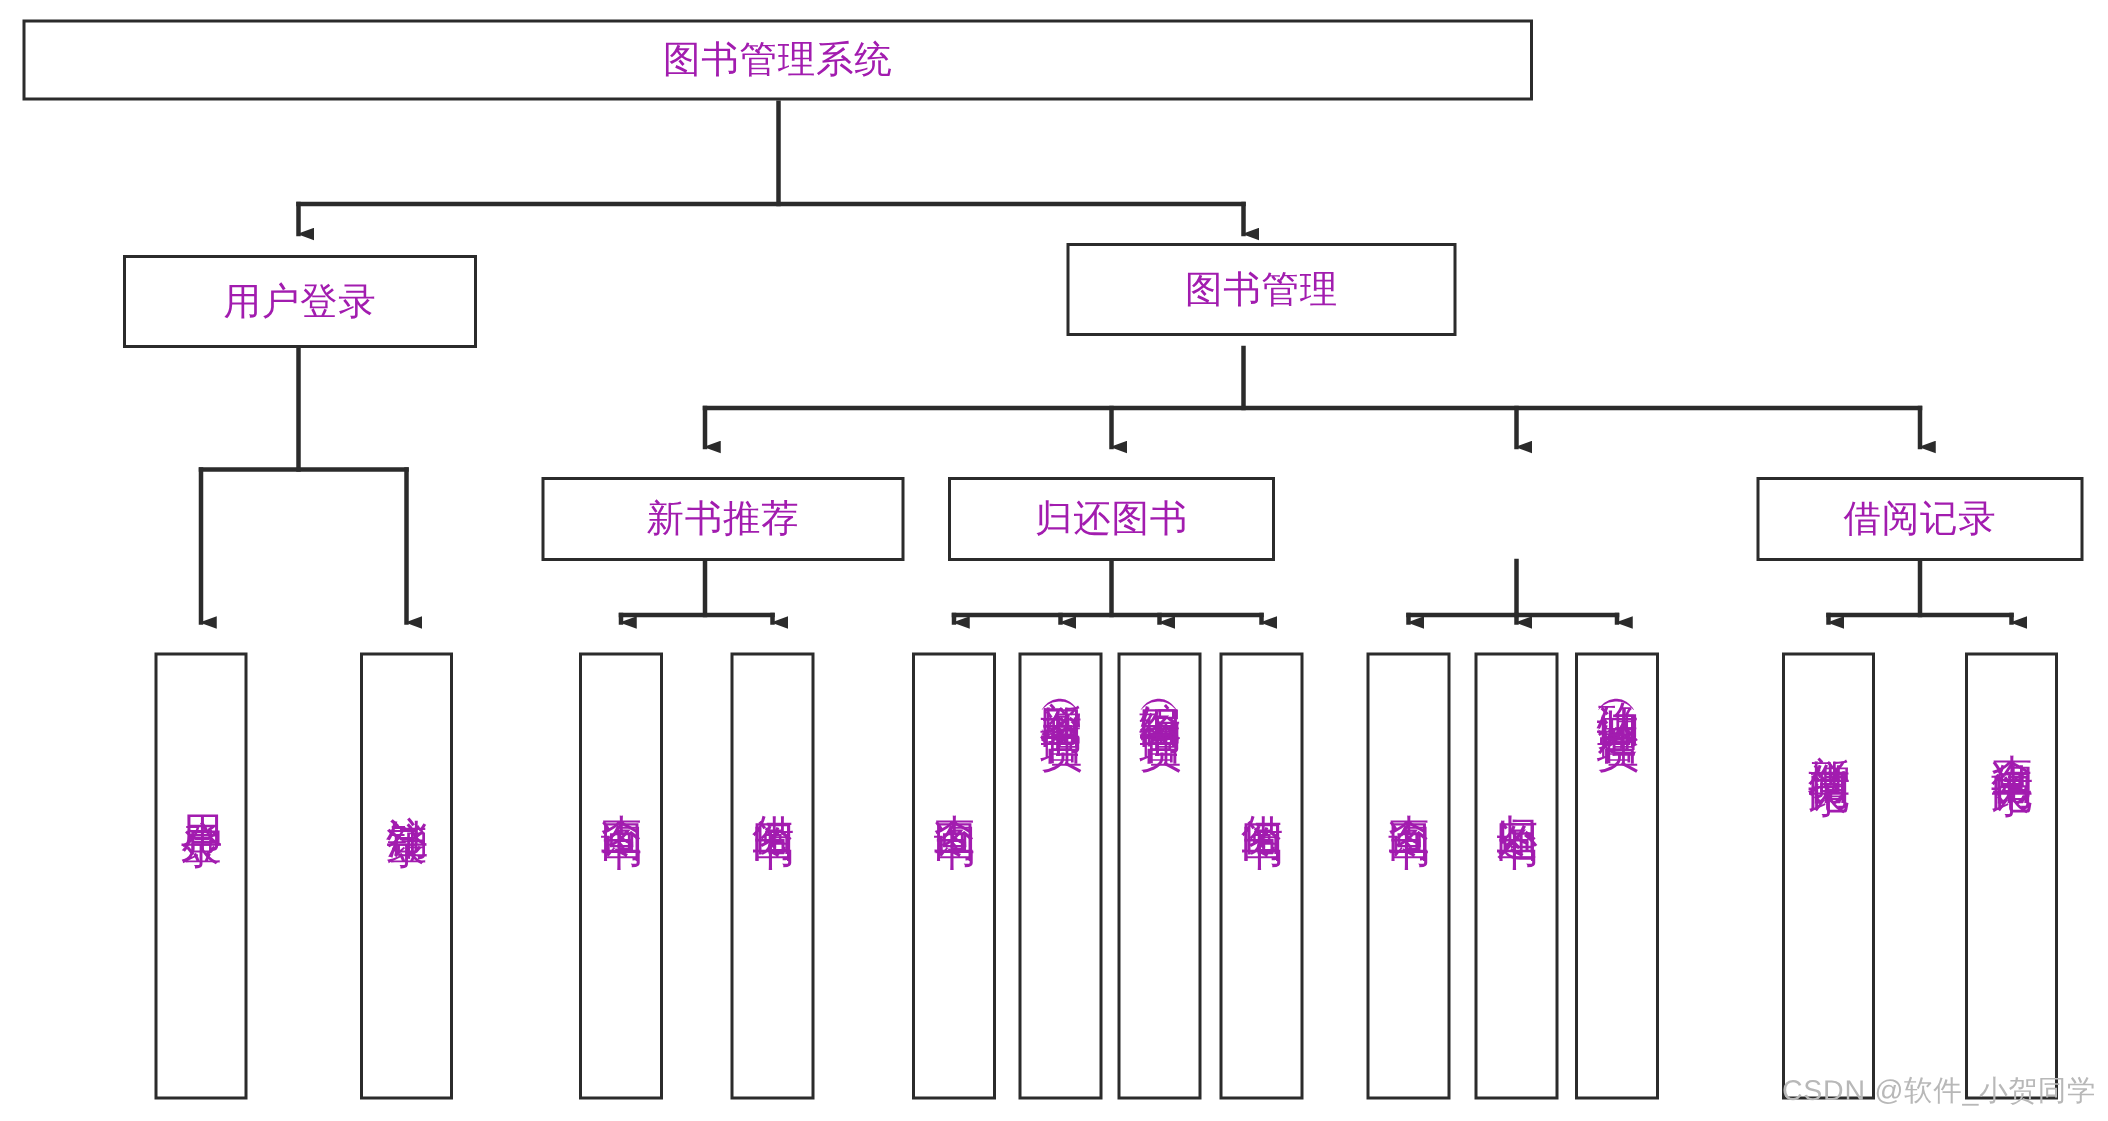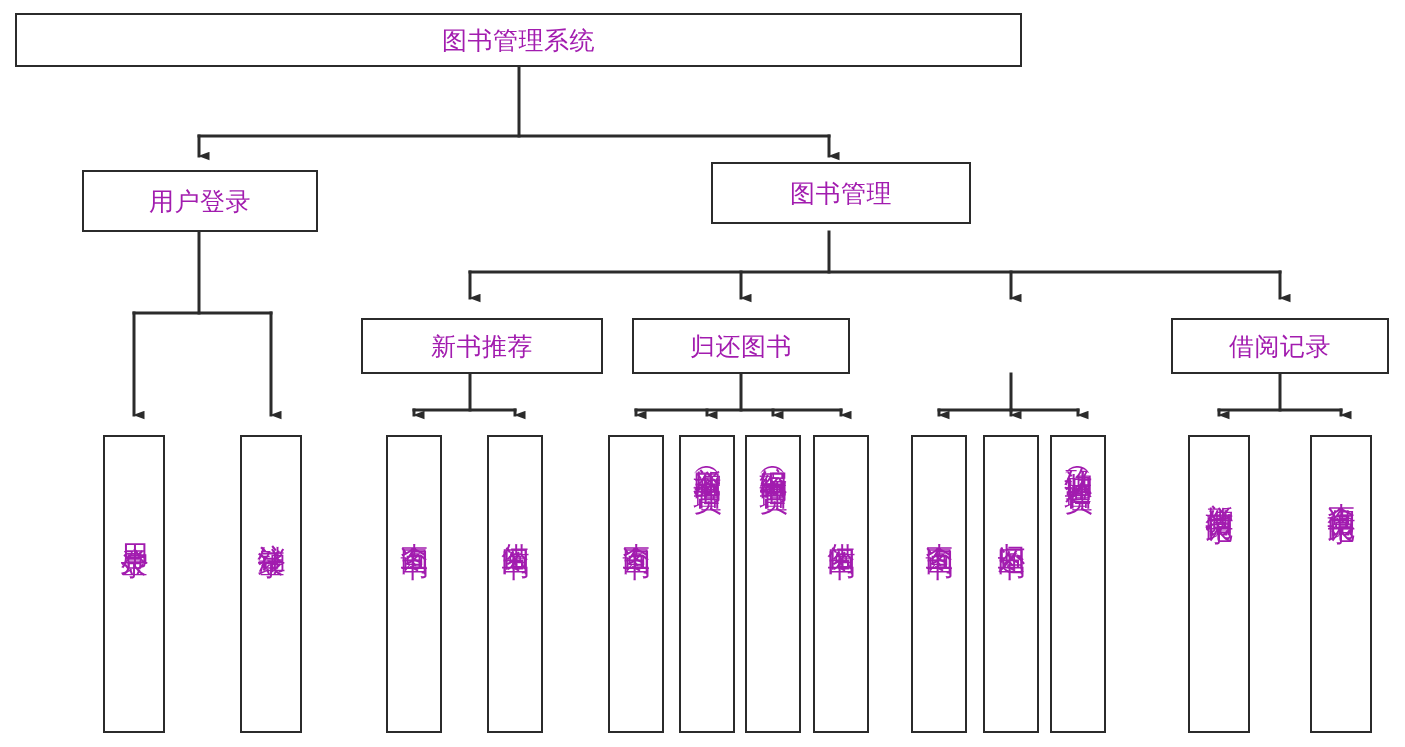--- a/index.html
+++ b/index.html
@@ -199,14 +199,15 @@
   <div class="node-box vertical top" style="left:1050px; top:435px; width:56px; height:298px;">
     <span class="node-label">确认归还（管理员）</span>
   </div>
   <div class="node-box vertical mid2" style="left:1188px; top:435px; width:62px; height:298px;">
     <span class="node-label">新增借阅记录</span>
   </div>
   <div class="node-box vertical mid2" style="left:1310px; top:435px; width:62px; height:298px;">
     <span class="node-label">查询借阅记录</span>
   </div>
 
+  <div class="watermark" style="left:1188px; top:714px;">CSDN @软件_小贺同学</div>
 
 </div>
 
 </body></html>

